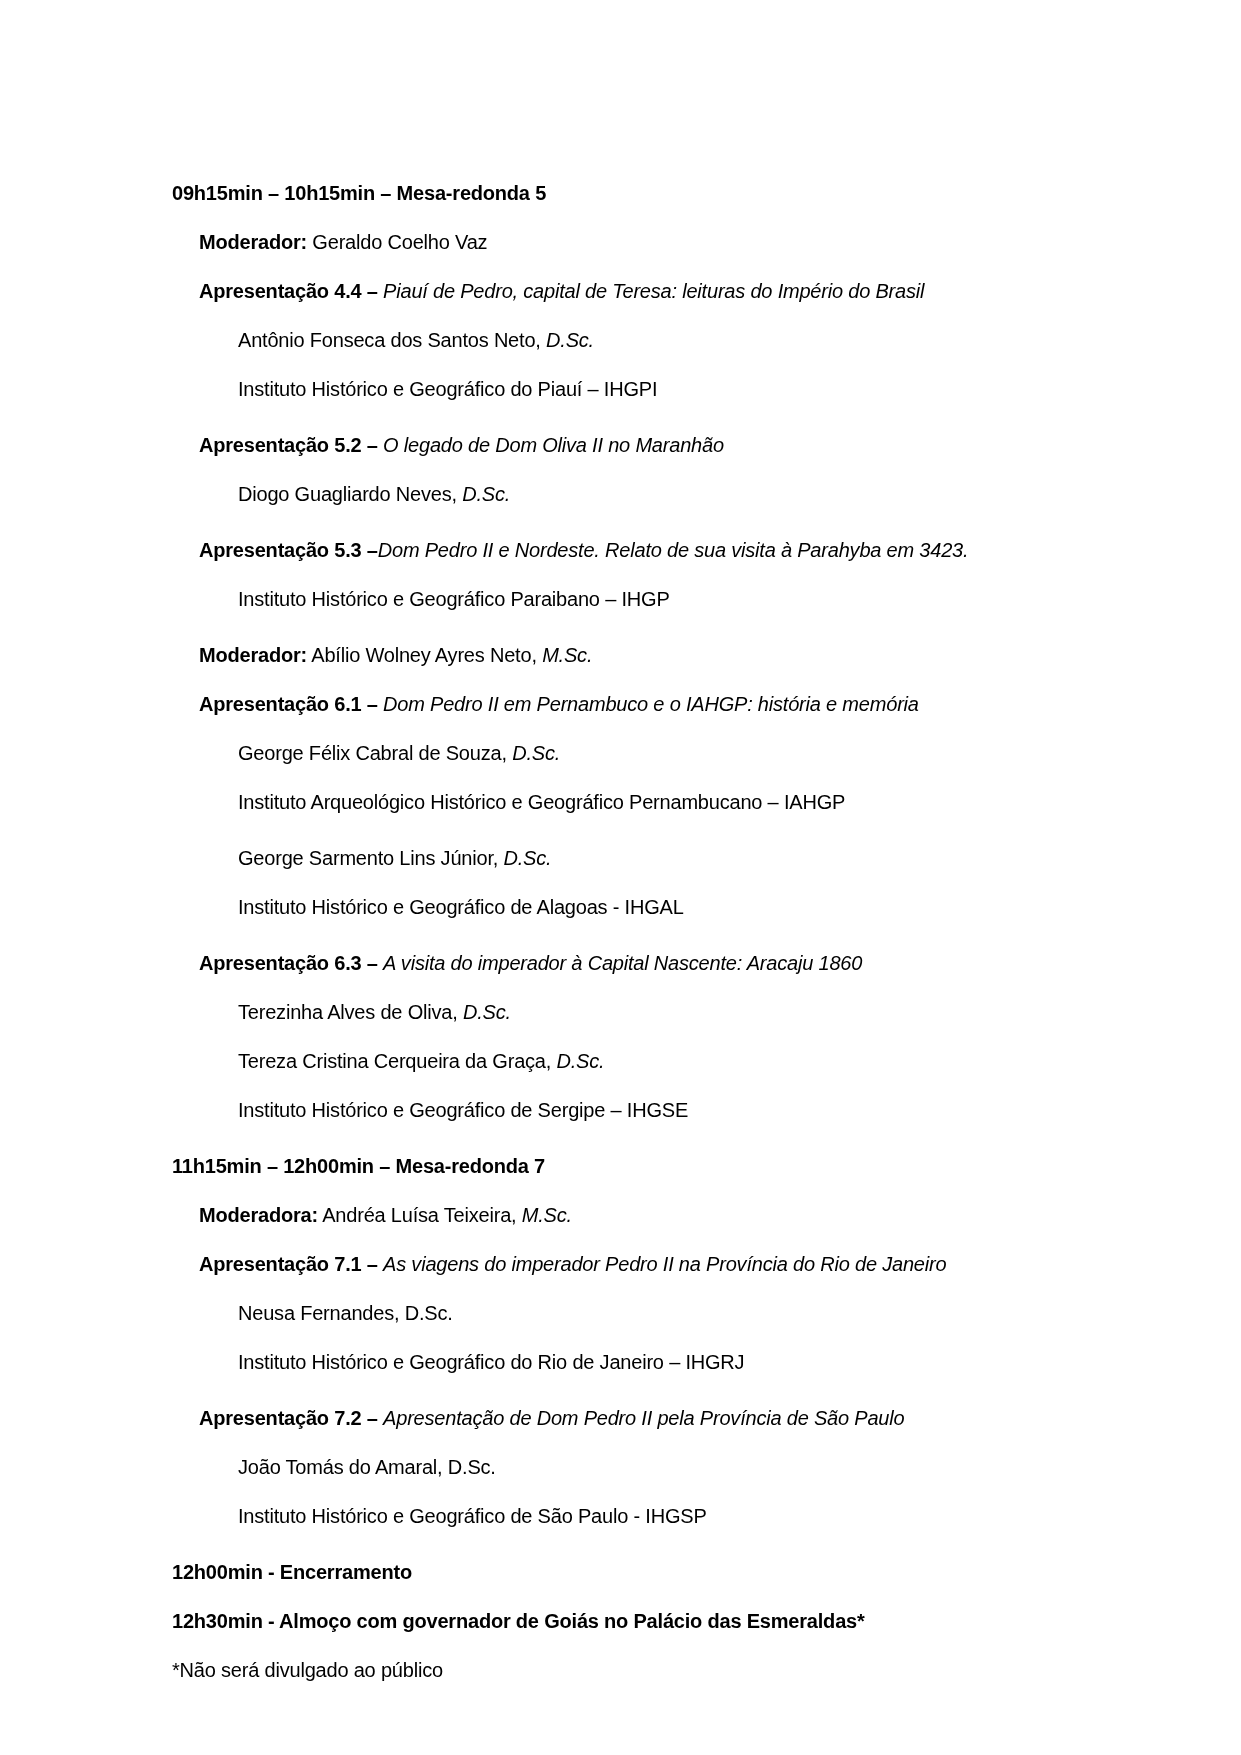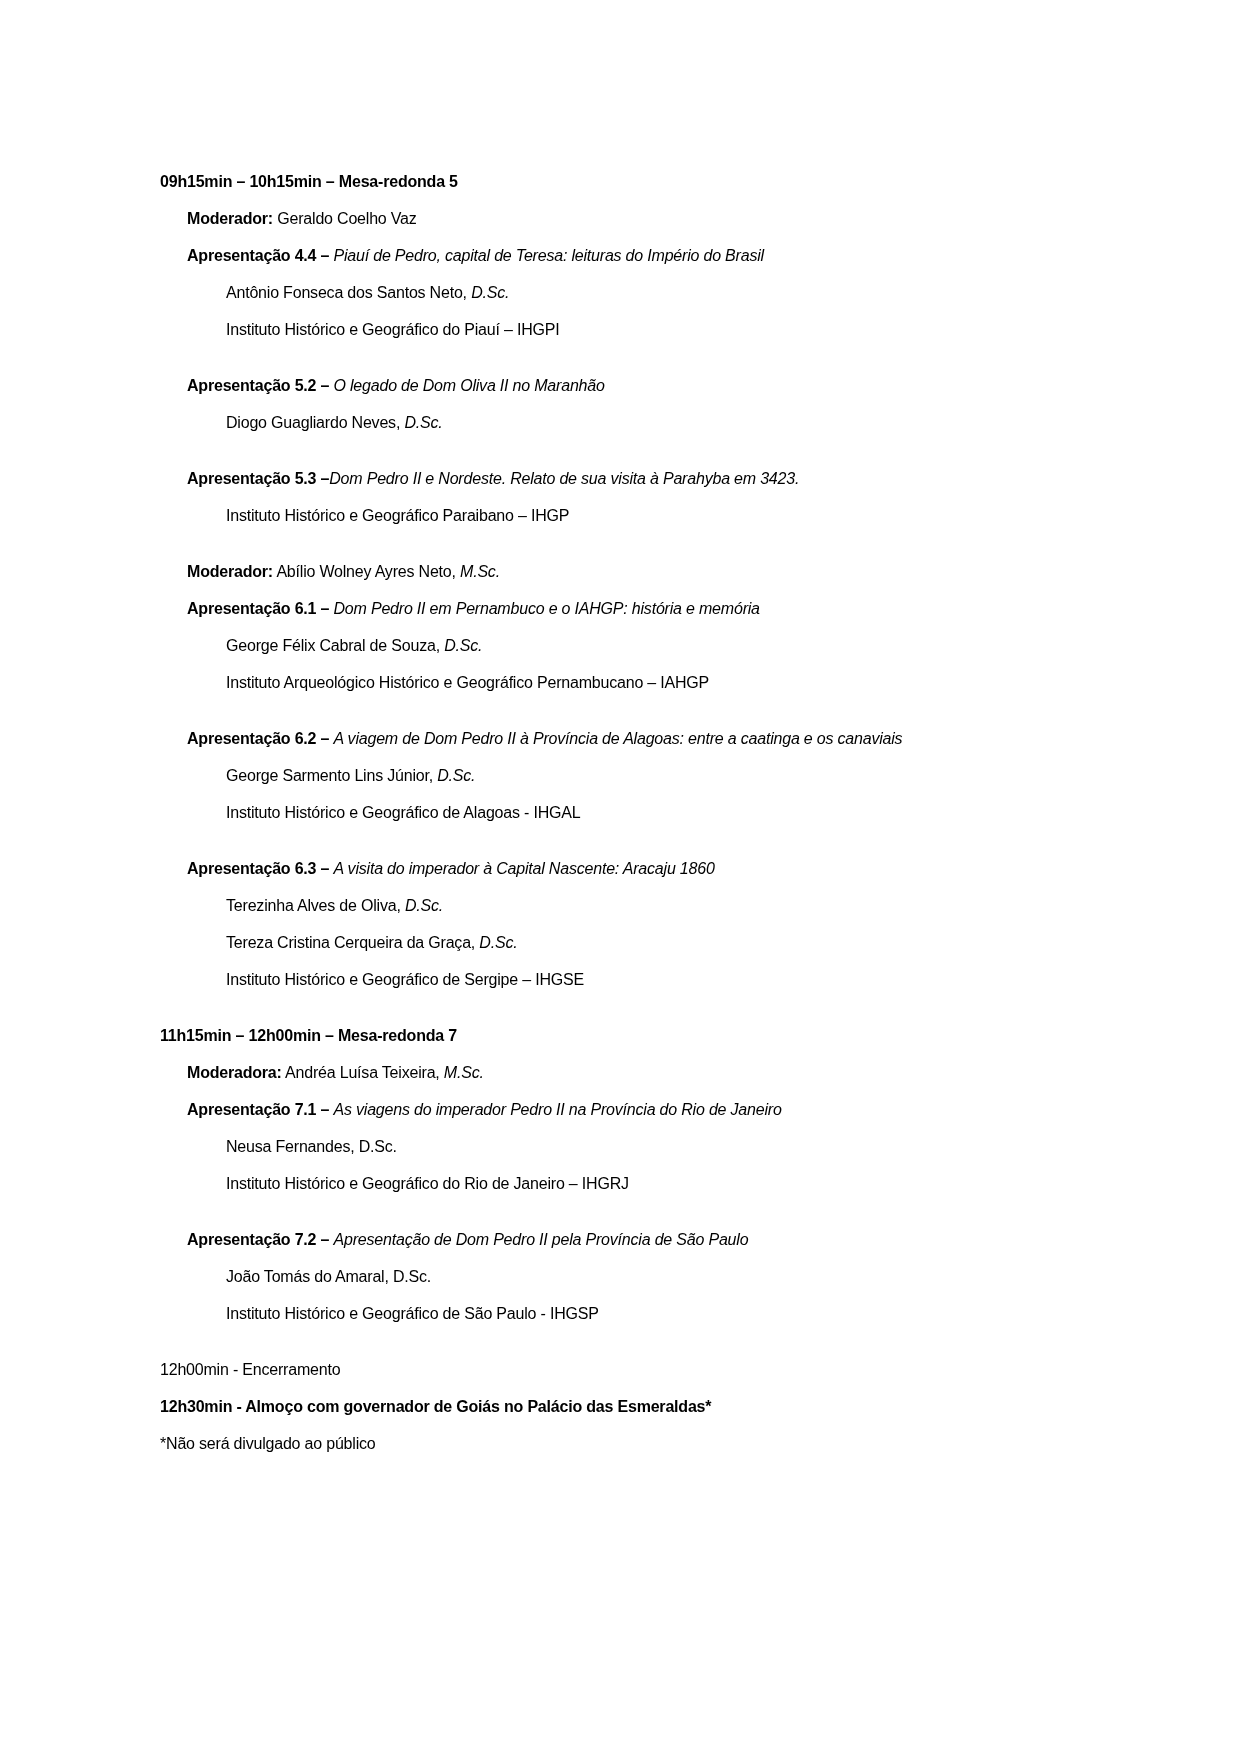--- a/index.html
+++ b/index.html
@@ -8,33 +8,33 @@
     height: 1755px;
     background: #ffffff;
     color: #000000;
     font-family: "Liberation Sans", sans-serif;
     overflow: hidden;
   }
   .page {
     padding: 163px 60px 0 160px;
   }
   p.line {
-    margin: 0;
-    font-size: 16px;
+    margin: 12px;
+    font-size: 20px;
     line-height: 37px;
     white-space: nowrap;
     letter-spacing: -0.2px;
   }
   .b { font-weight: 700; }
   .i { font-style: italic; }
   .ind1 { padding-left: 27px; }
   .ind2 { padding-left: 66px; }
   .pres { margin-bottom: 19px; }
   .session-header { margin-top: 7px; }
-  .closing { margin-top: 7px; font-weight: 400; }
+  .closing { margin-top: 7px; font-weight: 700; }
   .lunch { margin-top: 25px; font-weight: 700; }
   .note { margin-top: -6px; }
 </style>
 </head>
 <body>
 
 <div class="page">
 
   <section class="session">
     <p class="line b session-header">09h15min – 10h15min – Mesa-redonda 5</p>
@@ -60,21 +60,20 @@
   <section class="session">
     <p class="line ind1"><span class="b">Moderador:</span><span> Abílio Wolney Ayres Neto, </span><span class="i">M.Sc.</span></p>
 
     <div class="pres">
       <p class="line ind1"><span class="b">Apresentação 6.1 – </span><span class="i">Dom Pedro II em Pernambuco e o IAHGP: história e memória</span></p>
       <p class="line ind2"><span>George Félix Cabral de Souza, </span><span class="i">D.Sc.</span></p>
       <p class="line ind2">Instituto Arqueológico Histórico e Geográfico Pernambucano – IAHGP</p>
     </div>
 
     <div class="pres">
-      <p class="line ind1"><span class="b">Apresentação 6.2 – </span><span class="i">A viagem de Dom Pedro II à Província de Alagoas: entre a caatinga e os canaviais</span></p>
       <p class="line ind2"><span>George Sarmento Lins Júnior, </span><span class="i">D.Sc.</span></p>
       <p class="line ind2">Instituto Histórico e Geográfico de Alagoas - IHGAL</p>
     </div>
 
     <div class="pres">
       <p class="line ind1"><span class="b">Apresentação 6.3 – </span><span class="i">A visita do imperador à Capital Nascente: Aracaju 1860</span></p>
       <p class="line ind2"><span>Terezinha Alves de Oliva, </span><span class="i">D.Sc.</span></p>
       <p class="line ind2"><span>Tereza Cristina Cerqueira da Graça, </span><span class="i">D.Sc.</span></p>
       <p class="line ind2">Instituto Histórico e Geográfico de Sergipe – IHGSE</p>
     </div>

